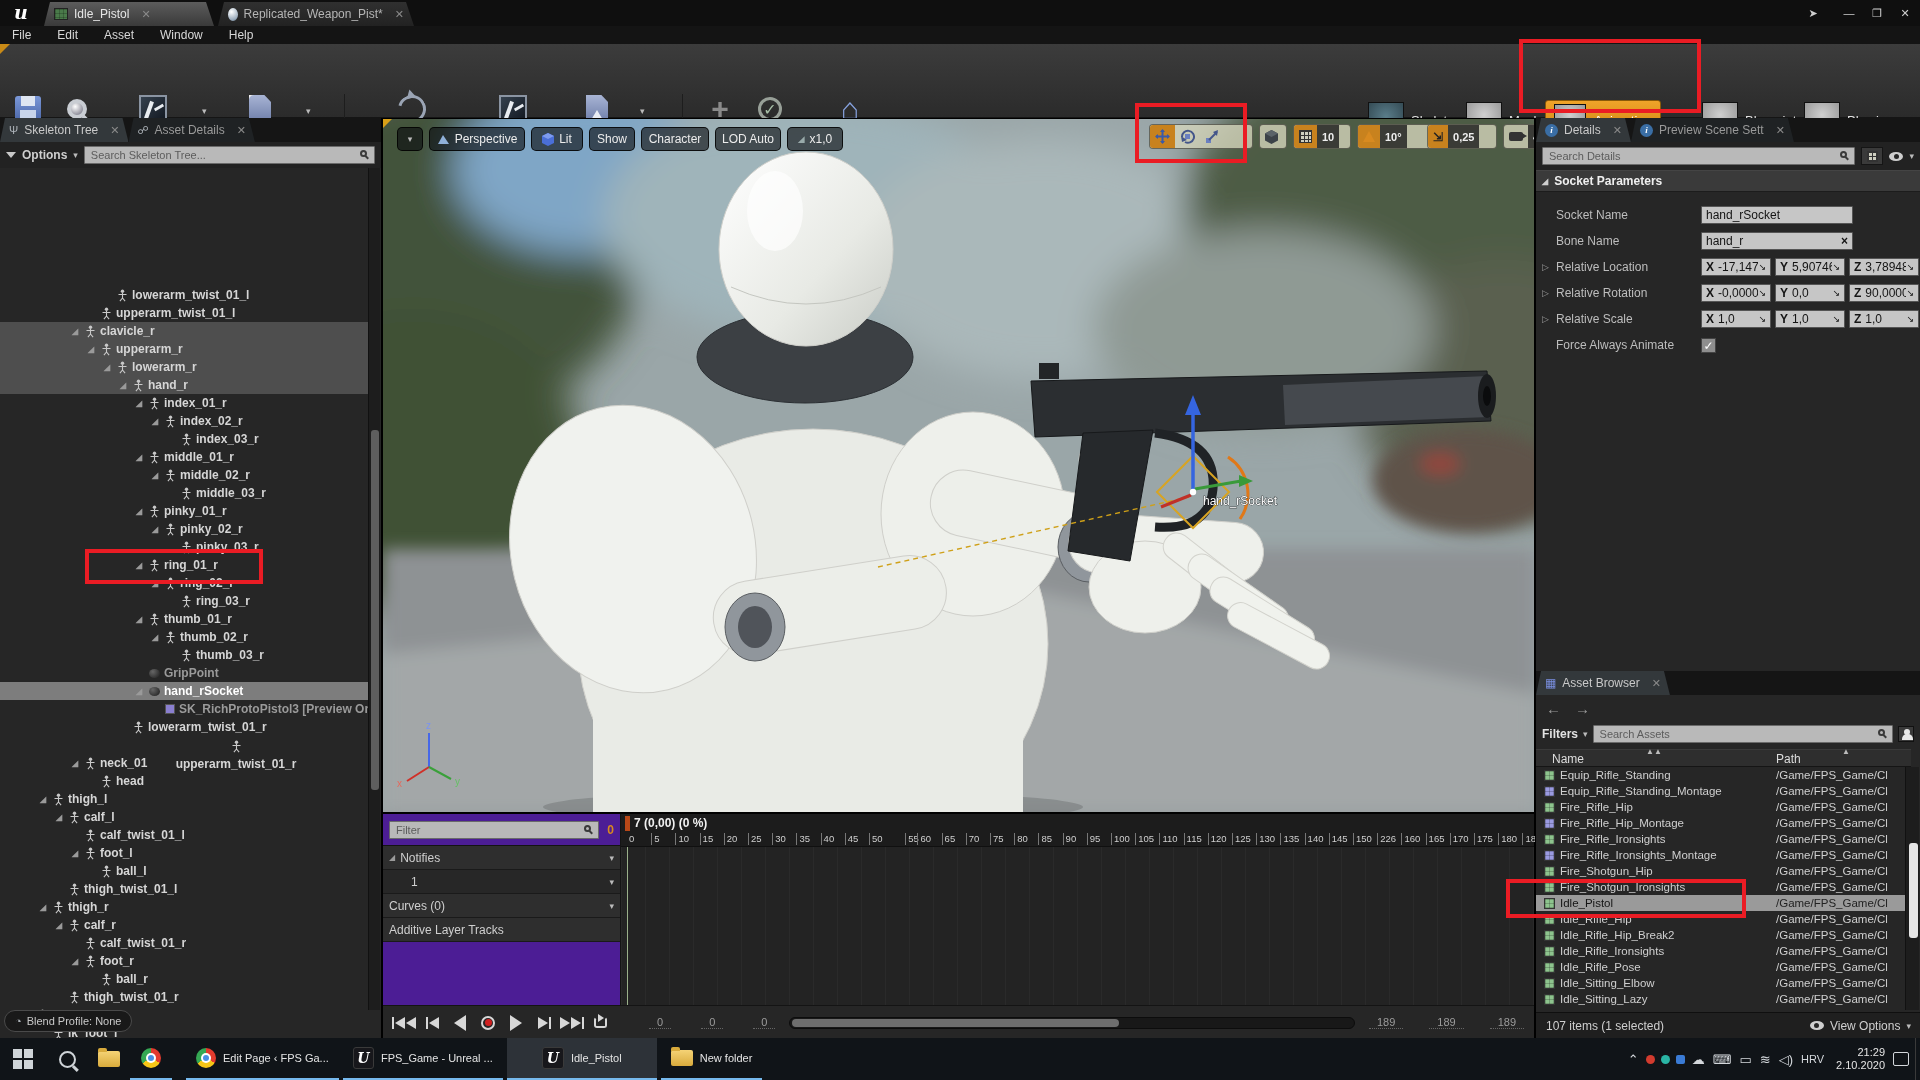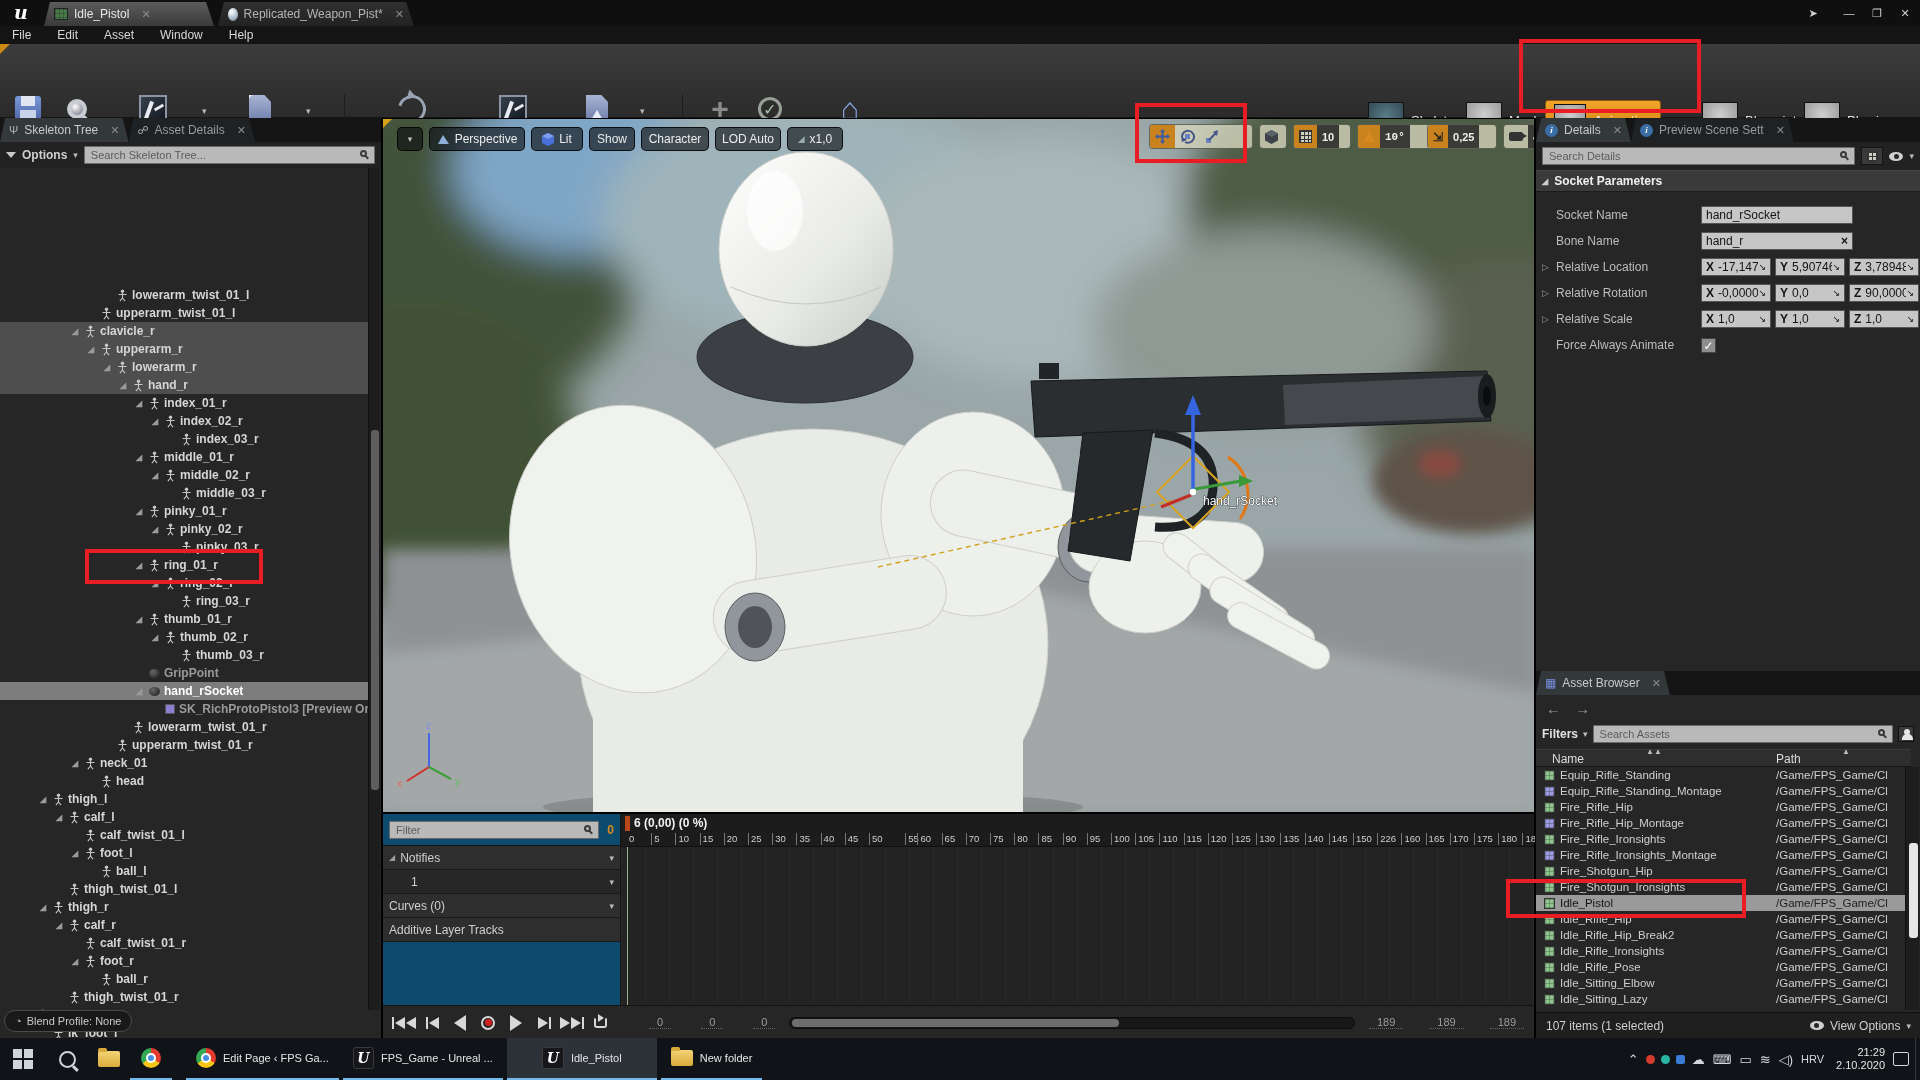--- a/index.html
+++ b/index.html
@@ -95,21 +95,21 @@
   .snap-cell.on { background:#c8821e; }
   .snap-cell.val { background:rgba(30,30,30,.82); color:#eee; }
   .grid-ico { width:13px; height:13px; background-image:linear-gradient(#333 1px,transparent 1px),linear-gradient(90deg,#333 1px,transparent 1px);
     background-size:4px 4px; background-color:#cfcfc0; border:1px solid #333; }
   .ang-ico { width:0; height:0; border-left:6px solid transparent; border-right:6px solid transparent; border-bottom:11px solid #d88a20; }
   .cam-ico { width:14px; height:9px; background:#333; border-radius:2px; position:relative; }
   .cam-ico:after { content:""; position:absolute; right:-4px; top:1px; border-top:3px solid transparent; border-bottom:3px solid transparent; border-left:5px solid #333; }
   .scale-arrow { color:#222; font-size:12px; font-weight:bold; }
   
   #timeline { left:382px; top:813px; width:1153px; height:225px; background:#202020; border:1px solid #000; }
-  .tl-left { position:absolute; left:0; top:0; width:238px; height:225px; background:#0c4a6e; border-right:1px solid #141414; }
+  .tl-left { position:absolute; left:0; top:0; width:238px; height:225px; background:#4c1d95; border-right:1px solid #141414; }
   .tl-track { display:flex; align-items:center; height:24px; border-bottom:1px solid #1a1a1a; background:#2e2e2e; padding:0 6px; gap:5px; font-size:12px; }
   .tl-track.child { background:#272727; padding-left:28px; }
   .tl-track .sp { flex:1; }
   .ruler-num { position:absolute; top:0; font-size:9.5px; color:#cfcfcf; border-left:1px solid #777; padding-left:2px; height:12px; line-height:12px; }
   .ruler-num.first { border-left:none; }
   .playbtn { width:26px; height:22px; display:flex; align-items:center; justify-content:center; gap:1px; }
   .tri-l { width:0; height:0; border-top:6px solid transparent; border-bottom:6px solid transparent; border-right:10px solid #d8d8d8; }
   .tri-r { width:0; height:0; border-top:6px solid transparent; border-bottom:6px solid transparent; border-left:10px solid #d8d8d8; }
   .pb-bar { width:2px; height:12px; background:#d8d8d8; }
   .rec-o { width:14px; height:14px; border:2px solid #d8d8d8; border-radius:50%; display:flex; align-items:center; justify-content:center; }
@@ -508,21 +508,21 @@
         <span>SK_RichProtoPistol3 [Preview Only]</span>
       </div>
       <div class="tree-row" style="padding-left: 120px;">
         <span class="caret"></span>
         <svg width="11" height="13" viewBox="0 0 11 13" style="flex:none;">
           <circle cx="5.5" cy="2.2" r="1.7" fill="#c9c9c9"></circle>
           <path d="M5.5 4v5M1.5 5.5h8M5.5 9l-2.6 3.2M5.5 9l2.6 3.2" stroke="#c9c9c9" stroke-width="1.1" fill="none"></path>
         </svg>
         <span>lowerarm_twist_01_r</span>
       </div>
-      <div class="tree-row" style="padding-left: 104px;">
+      <div class="tree-row" style="padding-left: 104px; flex-direction: column;">
         <span class="caret"></span>
         <svg width="11" height="13" viewBox="0 0 11 13" style="flex:none;">
           <circle cx="5.5" cy="2.2" r="1.7" fill="#c9c9c9"></circle>
           <path d="M5.5 4v5M1.5 5.5h8M5.5 9l-2.6 3.2M5.5 9l2.6 3.2" stroke="#c9c9c9" stroke-width="1.1" fill="none"></path>
         </svg>
         <span>upperarm_twist_01_r</span>
       </div>
       <div class="tree-row" style="padding-left: 72px;">
         <span class="caret">◢</span>
         <svg width="11" height="13" viewBox="0 0 11 13" style="flex:none;">
@@ -838,21 +838,21 @@
           <polygon points="6.5,0 13,3.5 6.5,7 0,3.5" fill="#5a6268"></polygon>
         </svg>
       </span>
   </div>
   <div class="snapbar" style="left:910px; width:58px;">
     <span class="snap-cell on">
         <span class="grid-ico"></span>
       </span>
     <span class="snap-cell val">10</span>
   </div>
-  <div class="snapbar" style="left:974px; width:84px;font-family:Liberation Mono, monospace;">
+  <div class="snapbar" style="left:974px; width:84px;">
     <span class="snap-cell on">
         <span class="ang-ico"></span>
       </span>
     <span class="snap-cell val">10°</span>
   </div>
   <div class="snapbar" style="left:1044px; width:70px;">
     <span class="snap-cell on">
         <span class="scale-arrow" able="false">⇲</span>
       </span>
     <span class="snap-cell val">0,25</span>
@@ -927,21 +927,21 @@
         </span>
       <span class="playbtn">
           <span class="loop-ico"></span>
         </span>
     </div>
   </div>
 
   <div style="position:absolute; left:238px; top:0; width:913px; height:225px;">
     <div style="position:absolute; left:0; top:0; width:913px; height:33px; background:#1c1c1c; border-bottom:1px solid #101010;">
       <div style="position:absolute; left:4px; top:2px; width:5px; height:15px; background:#b84818;"></div>
-      <div style="position:absolute; left:13px; top:2px; color:#f0f0f0; font-weight:bold;">6 (0,00) (0 %)</div>
+      <div style="position:absolute; left:13px; top:2px; color:#f0f0f0; font-weight:bold;">7 (0,00) (0 %)</div>
       <div id="ruler" style="position:absolute; left:6px; top:19px; width:905px; height:13px;">
           <span class="ruler-num first" style="left: 0px;">0</span>
           <span class="ruler-num" style="left: 24.2px;">5</span>
           <span class="ruler-num" style="left: 48.4px;">10</span>
           <span class="ruler-num" style="left: 72.6px;">15</span>
           <span class="ruler-num" style="left: 96.8px;">20</span>
           <span class="ruler-num" style="left: 121px;">25</span>
           <span class="ruler-num" style="left: 145.2px;">30</span>
           <span class="ruler-num" style="left: 169.4px;">35</span>
           <span class="ruler-num" style="left: 193.6px;">40</span>

